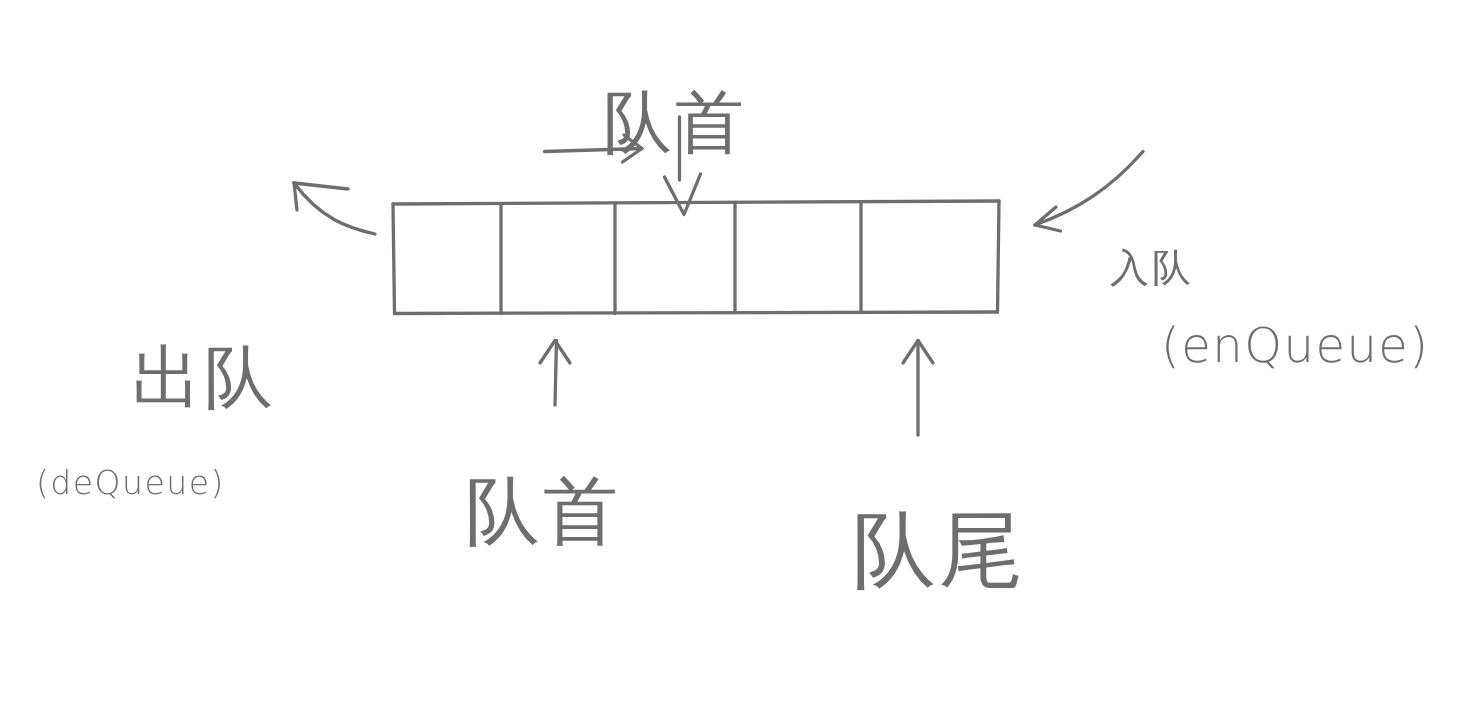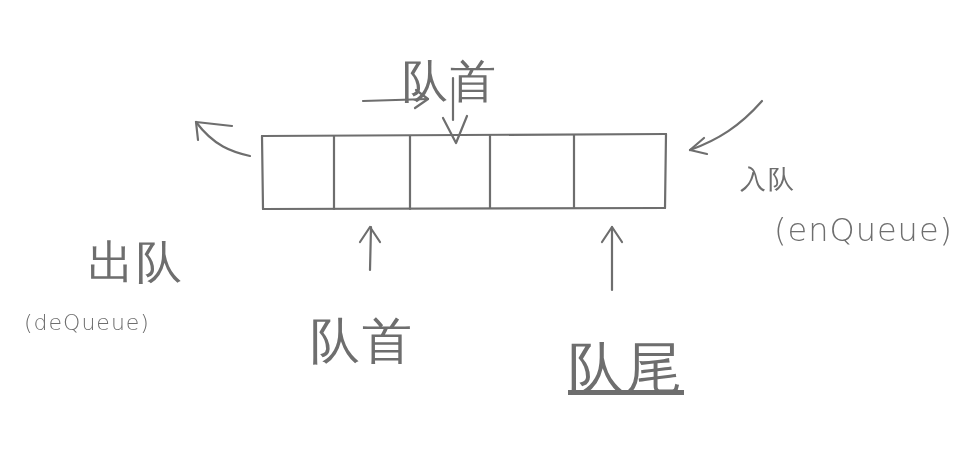--- a/index.html
+++ b/index.html
@@ -61,18 +61,18 @@
     </g>
 
     <g>
       <path d="M612 227 L612 290"></path>
       <path d="M602 242 L612 227 L622 242"></path>
     </g>
   </g>
 </svg>
 
 <div class="lbl cn" style="left:402px; top:30px;">队首</div>
-<div class="lbl cn" style="left:88px; top:211px;">出队</div>
+<div class="lbl cn" style="left:88px; top:200px;">出队</div>
 <div class="lbl en" style="left:24px; top:312px;">(deQueue)</div>
 <div class="lbl cn" style="left:740px; top:138px; font-size:26px;">入队</div>
 <div class="lbl en" style="left:774px; top:214px; font-size:32px;">(enQueue)</div>
 <div class="lbl cn" style="left:310px; top:288px; font-size:50px;">队首</div>
-<div class="lbl cn" style="left:568px; top:312px; font-size:56px;text-decoration:underline;">队尾</div>
+<div class="lbl cn" style="left:568px; top:312px; font-size:56px;">队尾</div>
 
 </body></html>

